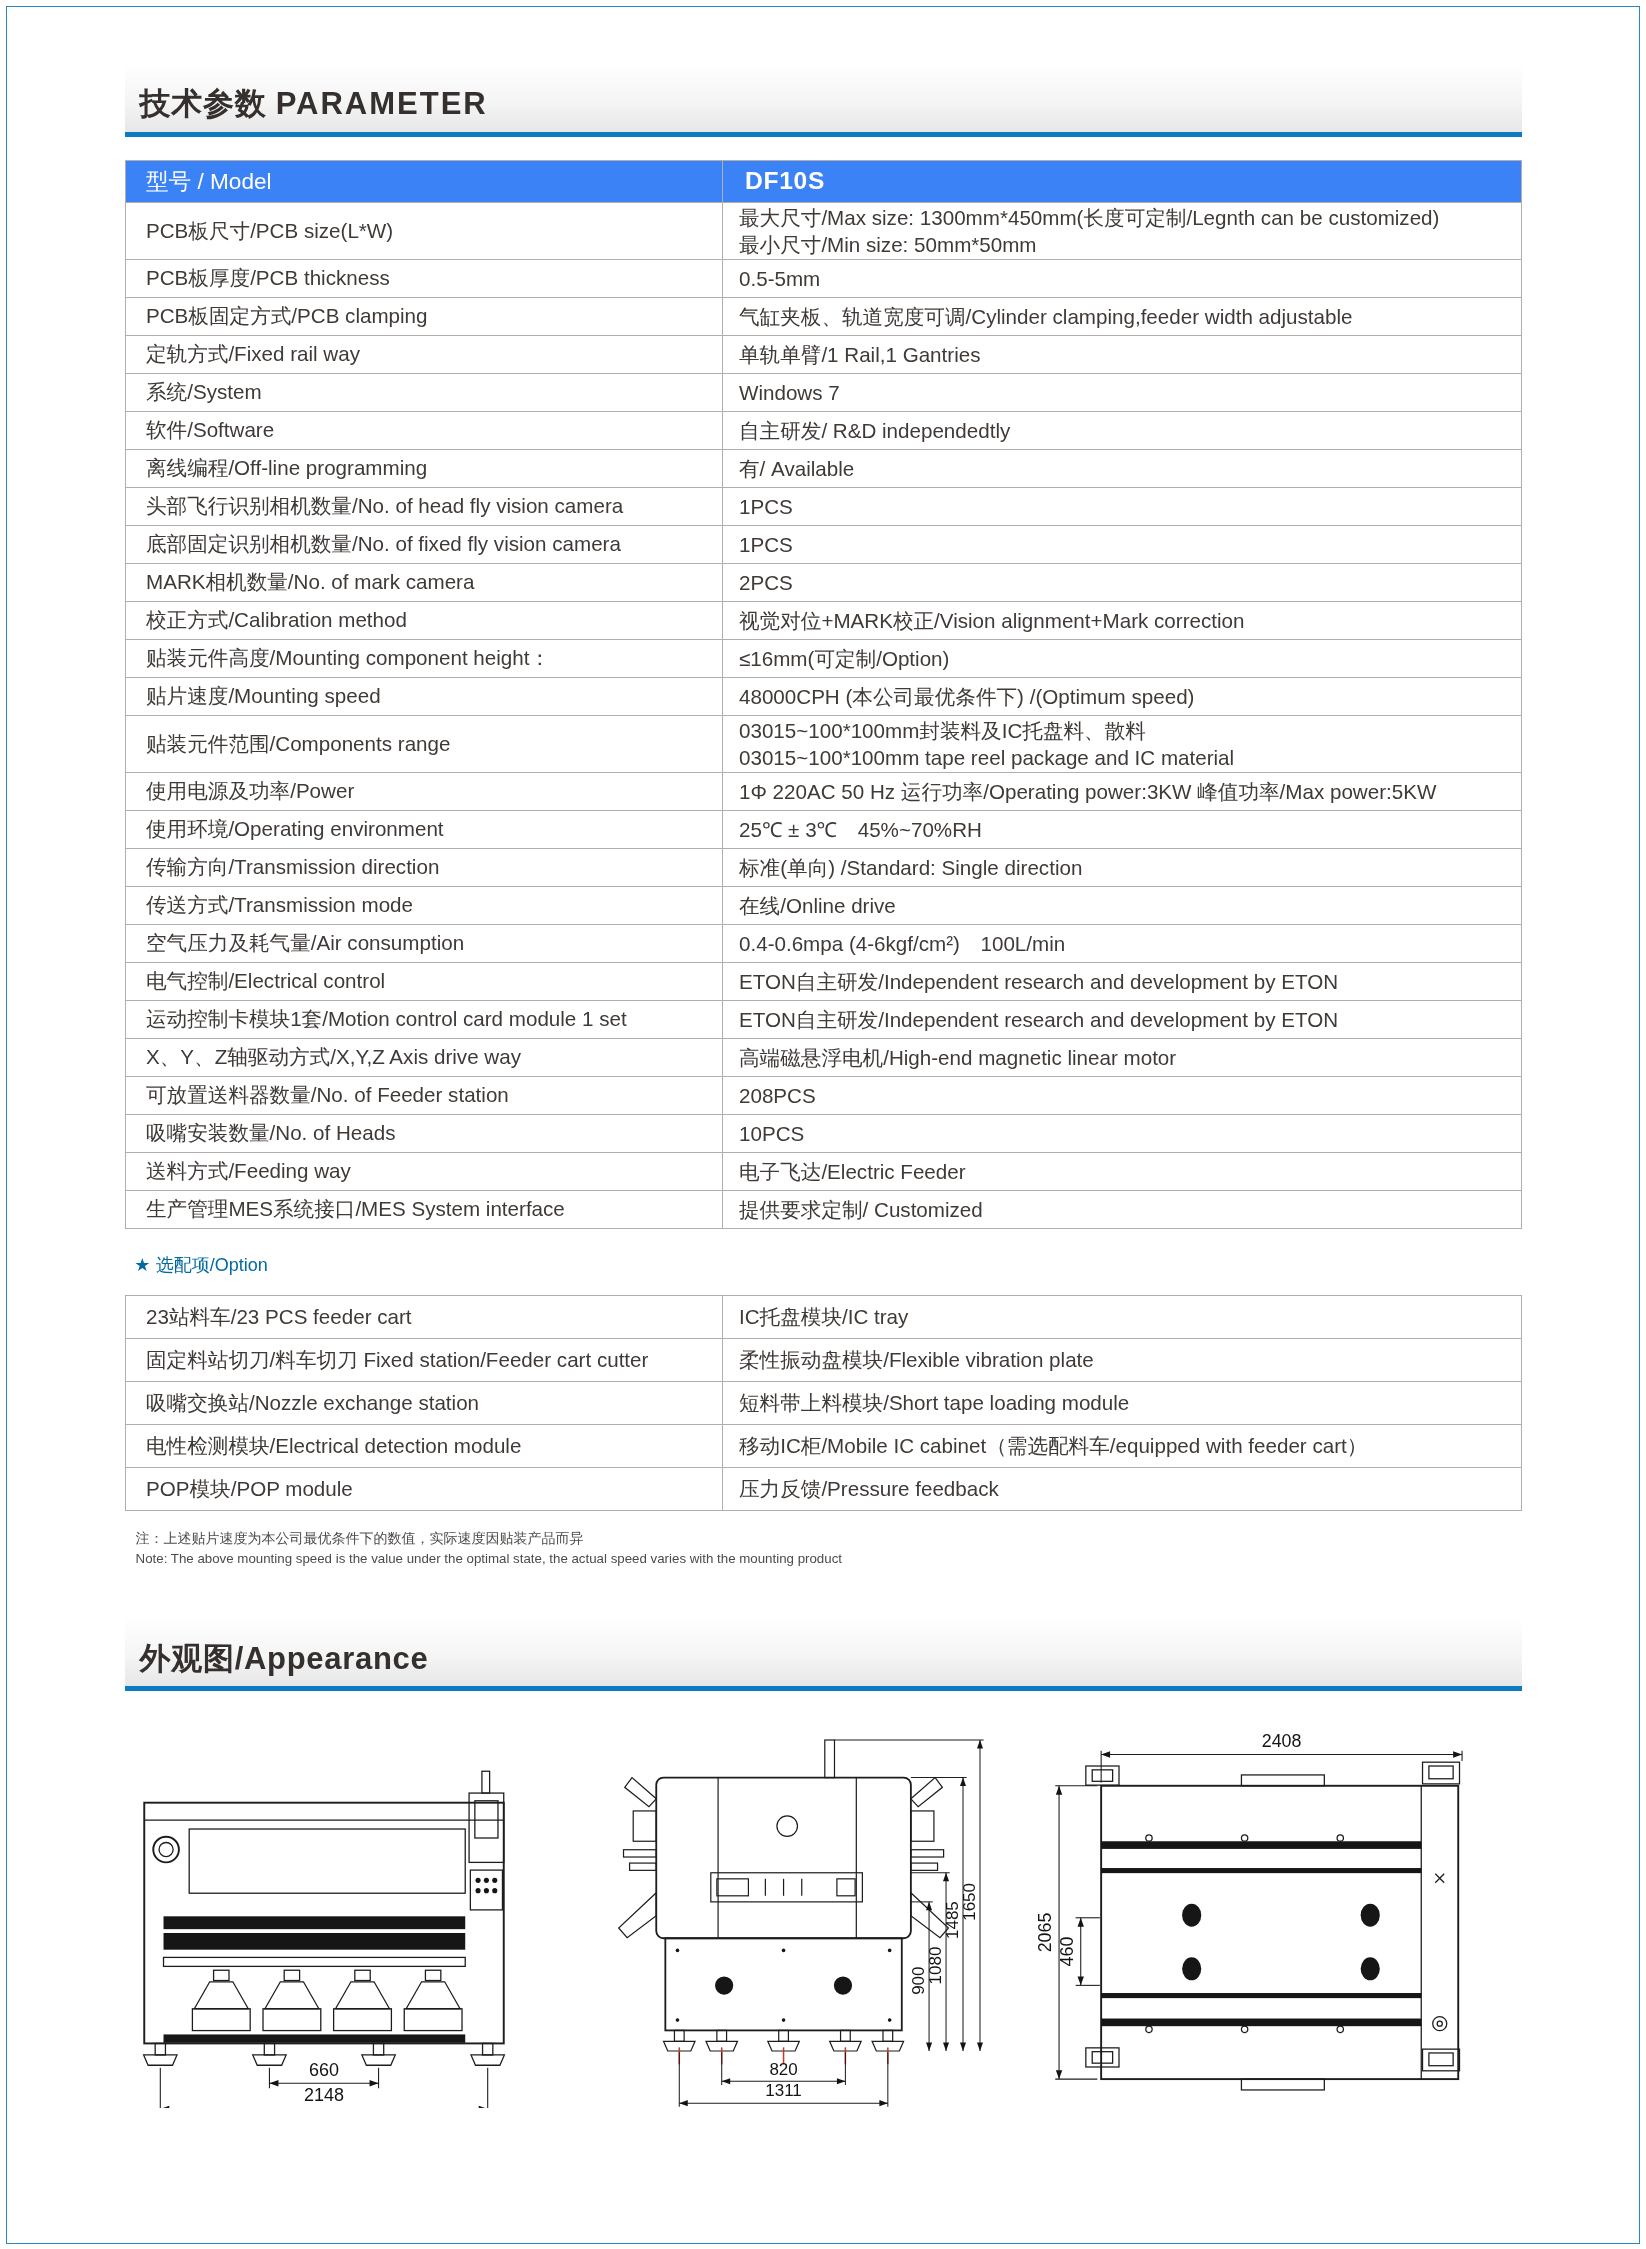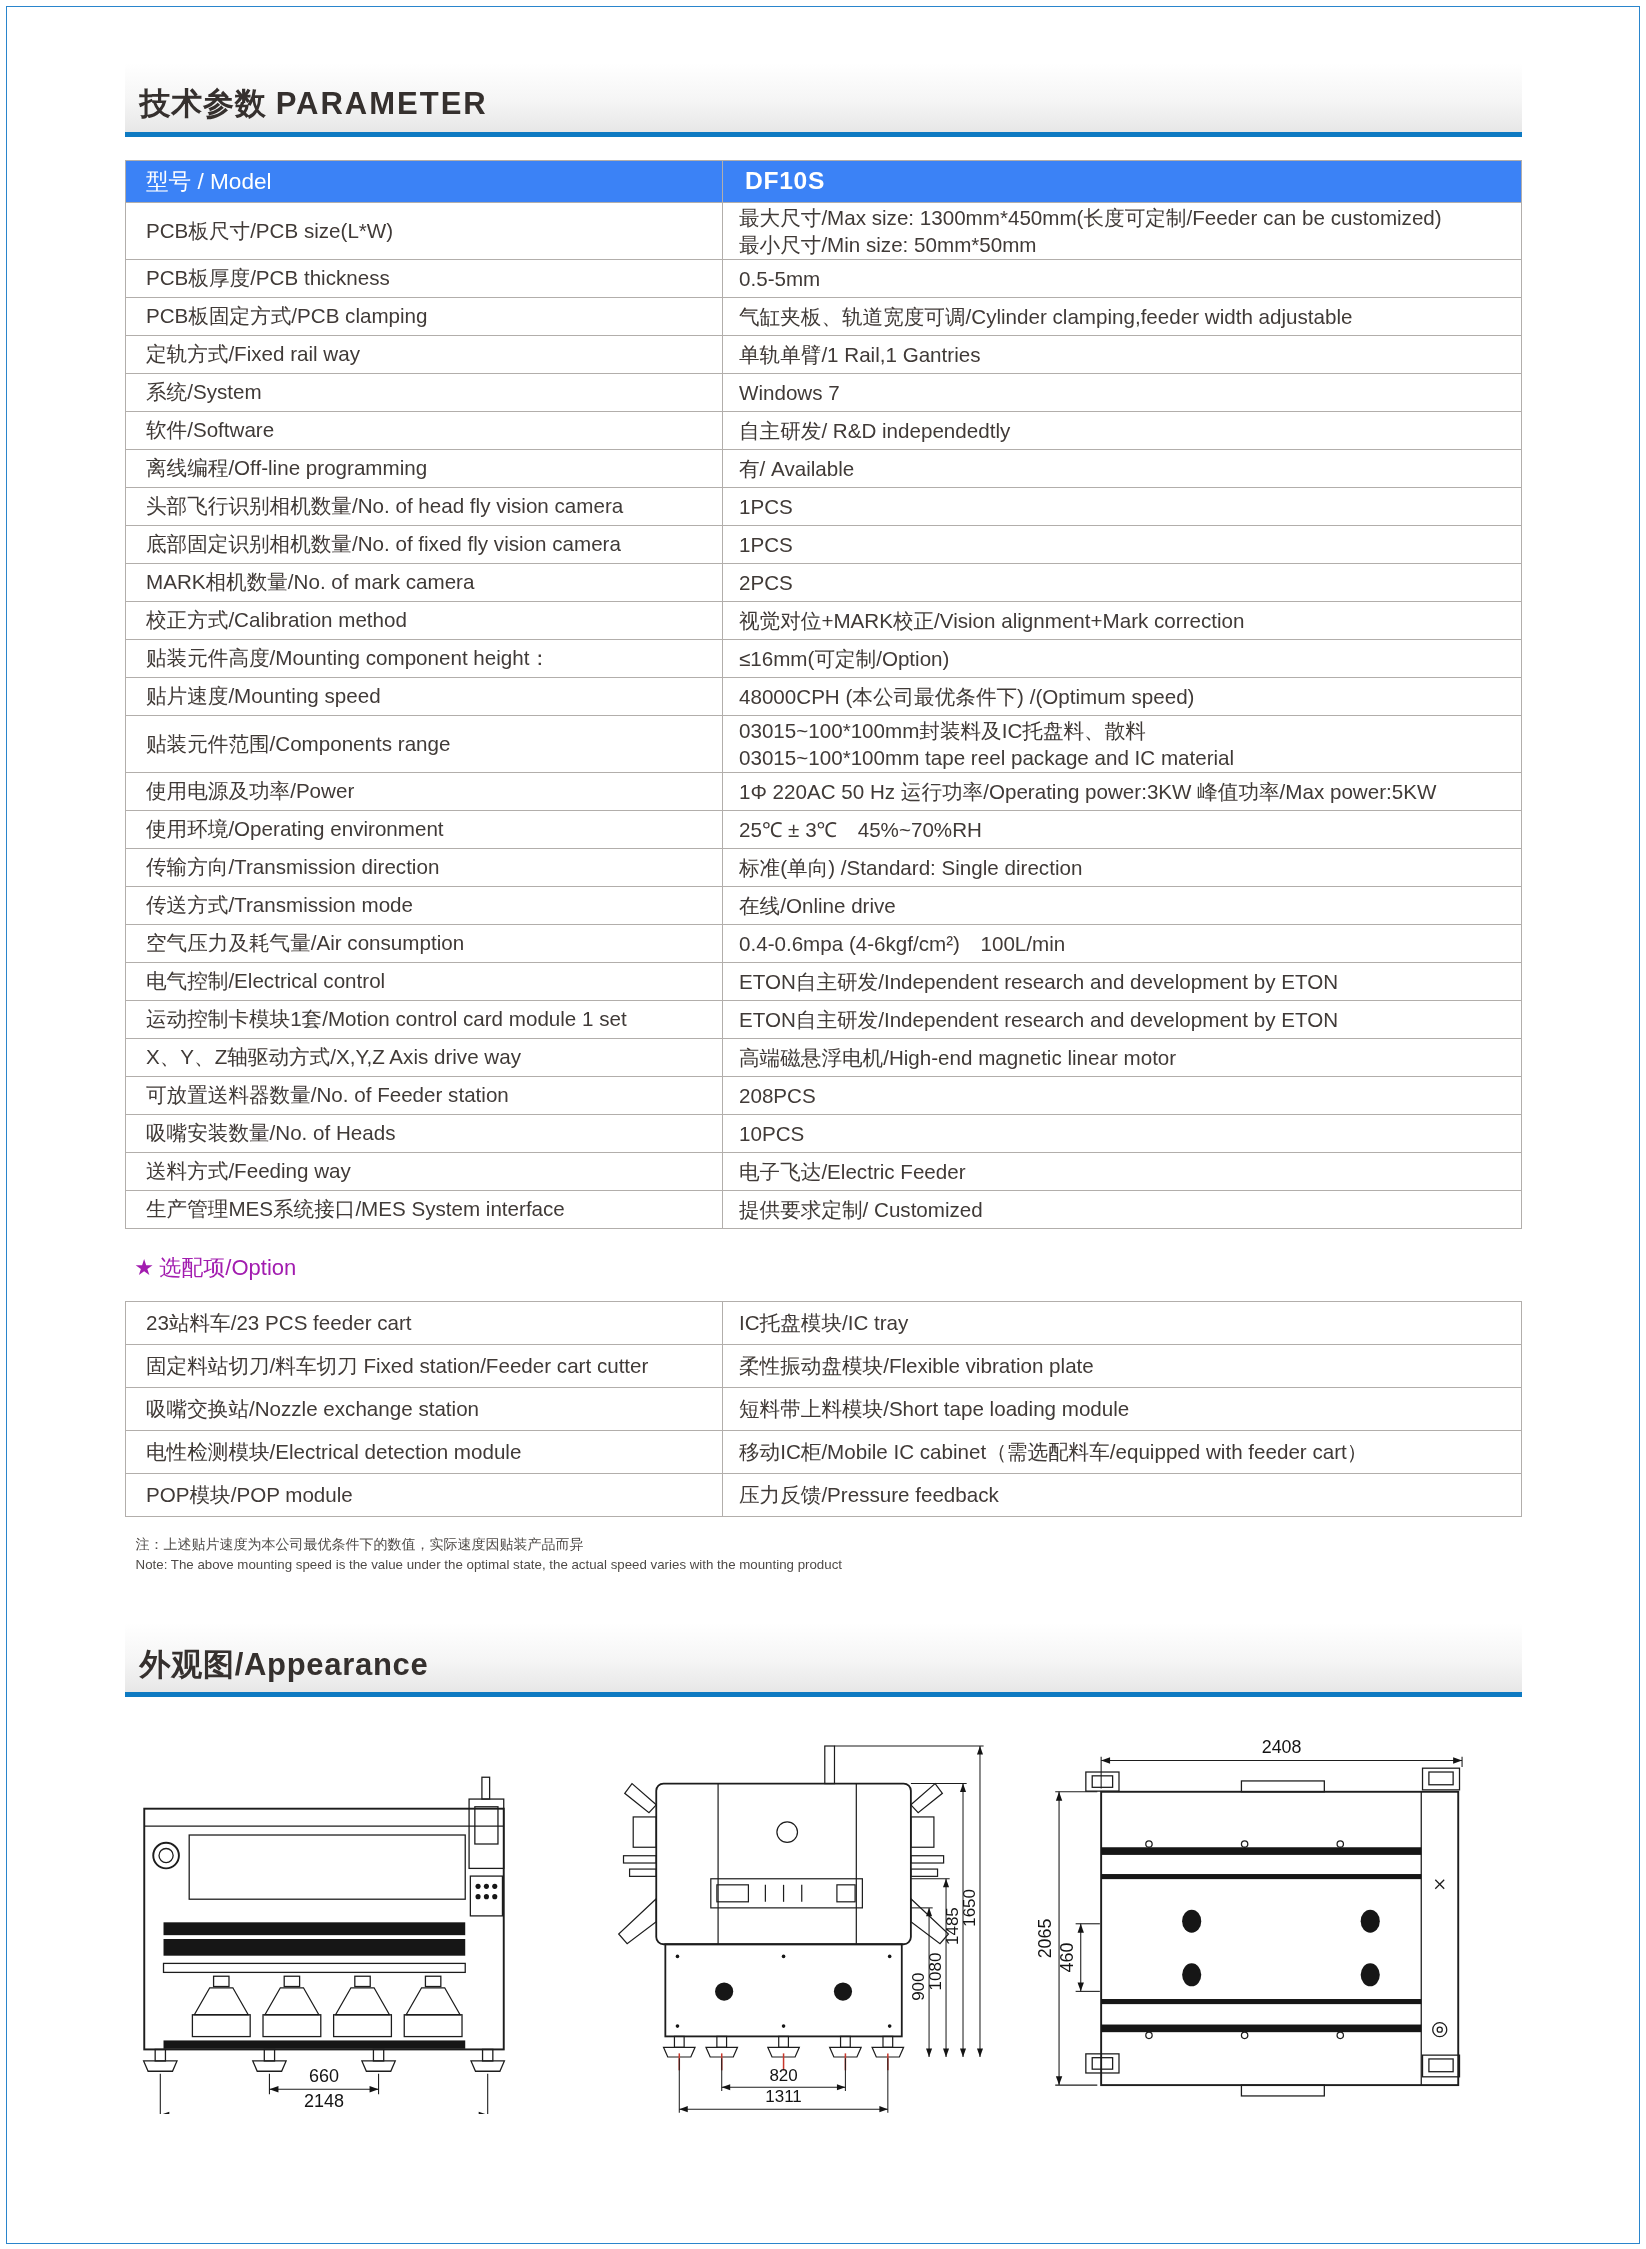--- a/index.html
+++ b/index.html
@@ -18,21 +18,21 @@
   table.spec-table{width:100%;border-collapse:collapse;margin-top:22.6px;table-layout:fixed;border:1.3px solid #9b9795;}
   .spec-table col.c1{width:597px;}
   .spec-table th,.spec-table td{border:0.7px solid #b2aeab;vertical-align:middle;}
   .head-row th{background:#3b82f6;color:#ffffff;height:39px;text-align:left;font-weight:normal;font-size:22.6px;}
   th.model-name{font-weight:bold;font-size:24.6px;letter-spacing:0.7px;padding-left:22px;}
   .label-cell{padding-left:20px;}
   .value-cell{padding-left:16px;}
   .spec-table td{height:35px;font-size:20.6px;color:#403a37;}
   .vline{line-height:27px;}
 
-  .option-heading{margin:24px 0 0 9.3px;font-size:22px;color:#a21caf;}
+  .option-heading{margin:24px 0 0 9.3px;font-size:18px;color:#0369a1;}
   .option-heading .star{margin-right:5.3px;}
   table.option-table{margin-top:18.6px;}
   .option-table td{height:40px;}
 
   .note{margin:17.3px 0 0 10.6px;color:#4e4a47;}
   .note-cn{font-size:14px;line-height:21px;}
   .note-en{font-size:13.3px;line-height:20px;}
 
   .drawings{margin-top:29px;display:flex;justify-content:space-between;align-items:flex-end;}
   .drawings svg{display:block;}
@@ -64,21 +64,21 @@
         <tr class="head-row">
           <th class="label-cell">型号 / Model</th>
           <th class="value-cell model-name">DF10S</th>
         </tr>
       </thead>
       <tbody>
 
           <tr class="spec-row">
             <td class="label-cell">PCB板尺寸/PCB size(L*W)</td>
             <td class="value-cell">
-              <div class="vline">最大尺寸/Max size:  1300mm*450mm(长度可定制/Feeder can be customized)</div>
+              <div class="vline">最大尺寸/Max size:  1300mm*450mm(长度可定制/Legnth can be customized)</div>
               <div class="vline">最小尺寸/Min  size:  50mm*50mm</div>
             </td>
           </tr>
 
           <tr class="spec-row">
             <td class="label-cell">PCB板厚度/PCB thickness</td>
             <td class="value-cell">
               <div class="vline">0.5-5mm</div>
               <div class="vline"></div>
             </td>

